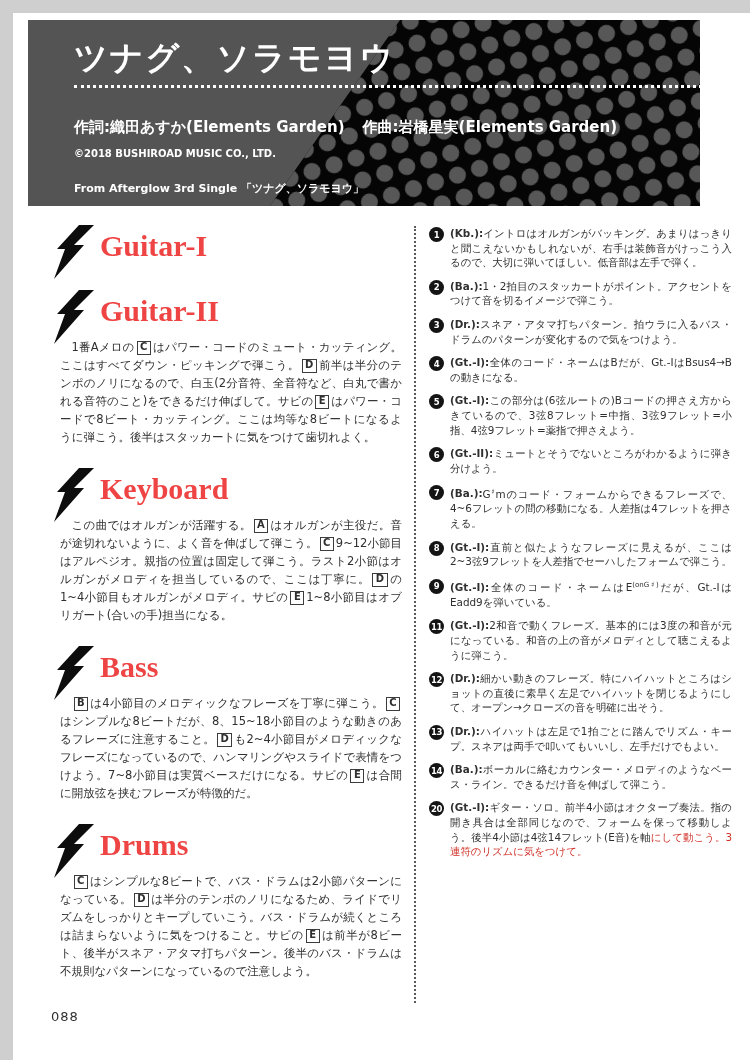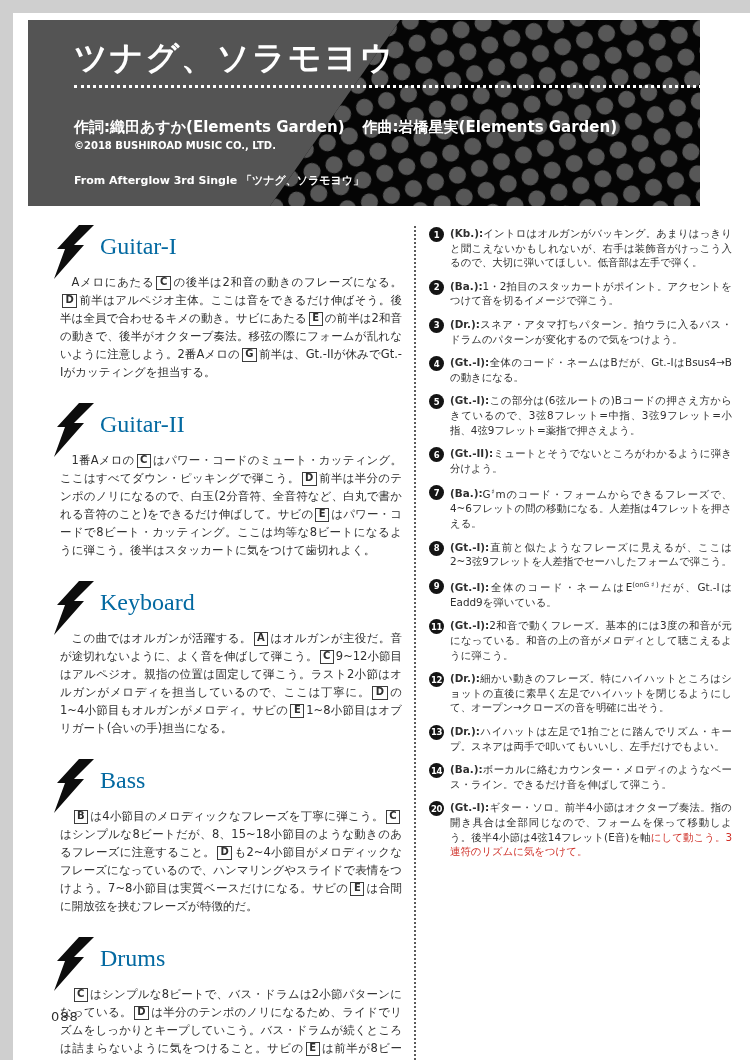--- a/index.html
+++ b/index.html
@@ -36,40 +36,40 @@
   .header-content { position:relative; z-index:2; padding:20px 0 0 46px; }
   .song-title {
     font-size:33px; font-weight:bold; letter-spacing:2px; line-height:1.1;
   }
   .dotted-rule {
     margin-top:9px; width:652px; height:0;
     border-top:3px dotted #ffffff;
   }
   .credits { margin-top:30px; font-size:15px; font-weight:bold; }
   .credits .gap { display:inline-block; width:18px; }
-  .copyright-line { margin-top:3px; font-size:10px; font-weight:bold; }
+  .copyright-line { margin-top:11px; font-size:10px; font-weight:bold; }
   .source-line { margin-top:22px; font-size:11px; font-weight:bold; }
 
   
   .main {
     position:absolute; left:47px; top:213px; width:672px;
     display:flex; align-items:stretch;
   }
   .left-col { width:342px; flex:none; }
   .right-col {
     flex:1; margin-left:12px; padding-left:13px;
     border-left:2px dotted #5a5a5a;
   }
 
   
   .section { margin-bottom:23px; }
   .section-heading {
     position:relative; padding-left:40px; height:42px;
     font-family:"Liberation Serif","DejaVu Serif",serif;
-    font-size:24px; font-weight:normal; color:#0369a1; line-height:40px;
+    font-size:30px; font-weight:bold; color:#ef4444; line-height:40px;
   }
   .bolt-icon { position:absolute; left:-6px; top:-1px; width:40px; height:54px; }
   .section-body {
     margin-top:5px; font-size:11.5px; line-height:18px; color:#2f2f2f;
     text-align:justify; text-indent:1em;
   }
   .rehearsal-box {
     display:inline-block; border:1px solid #3c3c3c; line-height:1.05;
     padding:0 2.5px 1px; margin:0 2px; font-size:10px; text-indent:0;
     font-weight:bold; vertical-align:1px;
@@ -117,21 +117,20 @@
 
         <div class="section">
           <div class="section-heading">
             <span class="bolt-icon">
               <svg width="40" height="54" viewBox="0 0 40 54">
                 <polygon points="25,0 40,0 20,20 30,20 0,54 11,24 3,24" fill="#0d0d0d"></polygon>
               </svg>
             </span>
             <span>Guitar-I</span>
           </div>
-          <div class="section-body">Aメロにあたる<span class="rehearsal-box">C</span>の後半は2和音の動きのフレーズになる。<span class="rehearsal-box">D</span>前半はアルペジオ主体。ここは音をできるだけ伸ばそう。後半は全員で合わせるキメの動き。サビにあたる<span class="rehearsal-box">E</span>の前半は2和音の動きで、後半がオクターブ奏法。移弦の際にフォームが乱れないように注意しよう。2番Aメロの<span class="rehearsal-box">G</span>前半は、Gt.-IIが休みでGt.-Iがカッティングを担当する。</div>
         </div>
 
         <div class="section">
           <div class="section-heading">
             <span class="bolt-icon">
               <svg width="40" height="54" viewBox="0 0 40 54">
                 <polygon points="25,0 40,0 20,20 30,20 0,54 11,24 3,24" fill="#0d0d0d"></polygon>
               </svg>
             </span>
             <span>Guitar-II</span>

